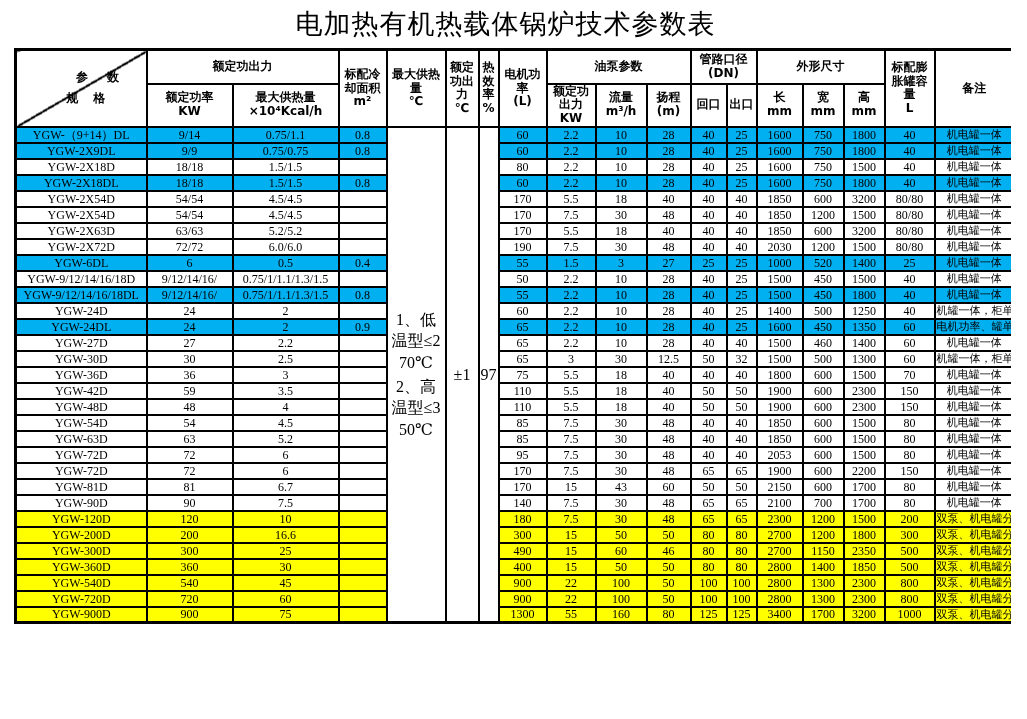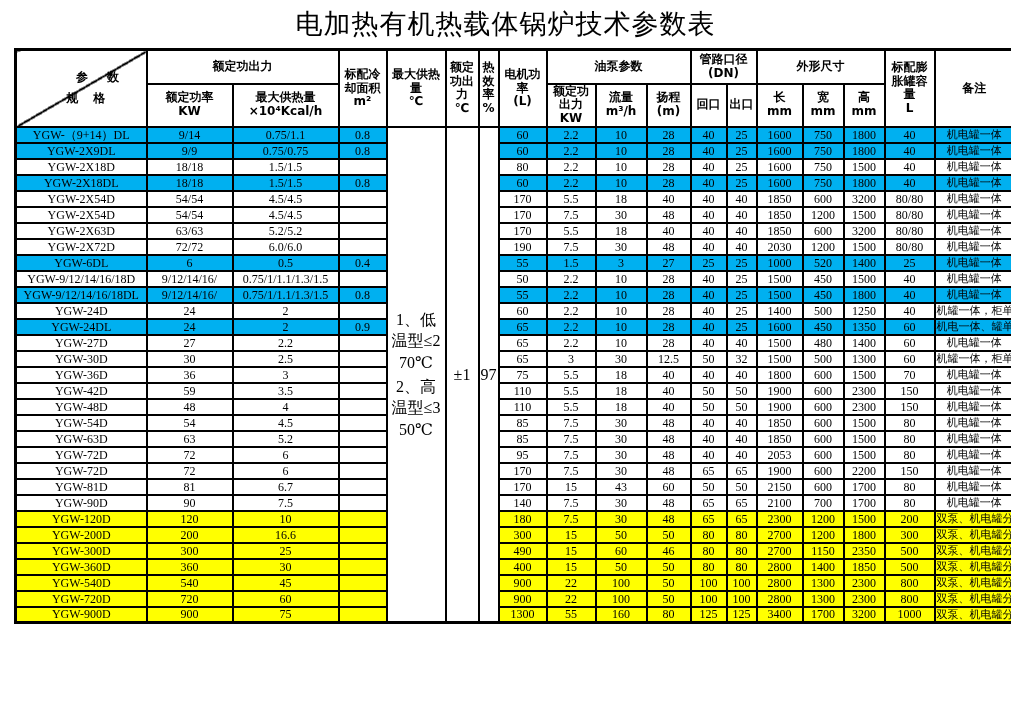--- a/index.html
+++ b/index.html
@@ -408,35 +408,35 @@
           <td data-name="cell-oil-capacity">65</td>
           <td data-name="cell-motor-power">2.2</td>
           <td data-name="cell-flow">10</td>
           <td data-name="cell-head">28</td>
           <td data-name="cell-inlet-dn">40</td>
           <td data-name="cell-outlet-dn">25</td>
           <td data-name="cell-length">1600</td>
           <td data-name="cell-width">450</td>
           <td data-name="cell-height">1350</td>
           <td data-name="cell-expansion-tank">60</td>
-          <td data-name="cell-remark">机电一体、罐单</td>
+          <td data-name="cell-remark">电机功率、罐单</td>
         </tr>
         <tr data-name="table-row" class="row-white">
           <td data-name="cell-spec">YGW-27D</td>
           <td data-name="cell-rated-power">27</td>
           <td data-name="cell-max-heat">2.2</td>
           <td data-name="cell-cooling-area"></td>
           <td data-name="cell-oil-capacity">65</td>
           <td data-name="cell-motor-power">2.2</td>
           <td data-name="cell-flow">10</td>
           <td data-name="cell-head">28</td>
           <td data-name="cell-inlet-dn">40</td>
           <td data-name="cell-outlet-dn">40</td>
           <td data-name="cell-length">1500</td>
-          <td data-name="cell-width">480</td>
+          <td data-name="cell-width">460</td>
           <td data-name="cell-height">1400</td>
           <td data-name="cell-expansion-tank">60</td>
           <td data-name="cell-remark">机电罐一体</td>
         </tr>
         <tr data-name="table-row" class="row-white">
           <td data-name="cell-spec">YGW-30D</td>
           <td data-name="cell-rated-power">30</td>
           <td data-name="cell-max-heat">2.5</td>
           <td data-name="cell-cooling-area"></td>
           <td data-name="cell-oil-capacity">65</td>

